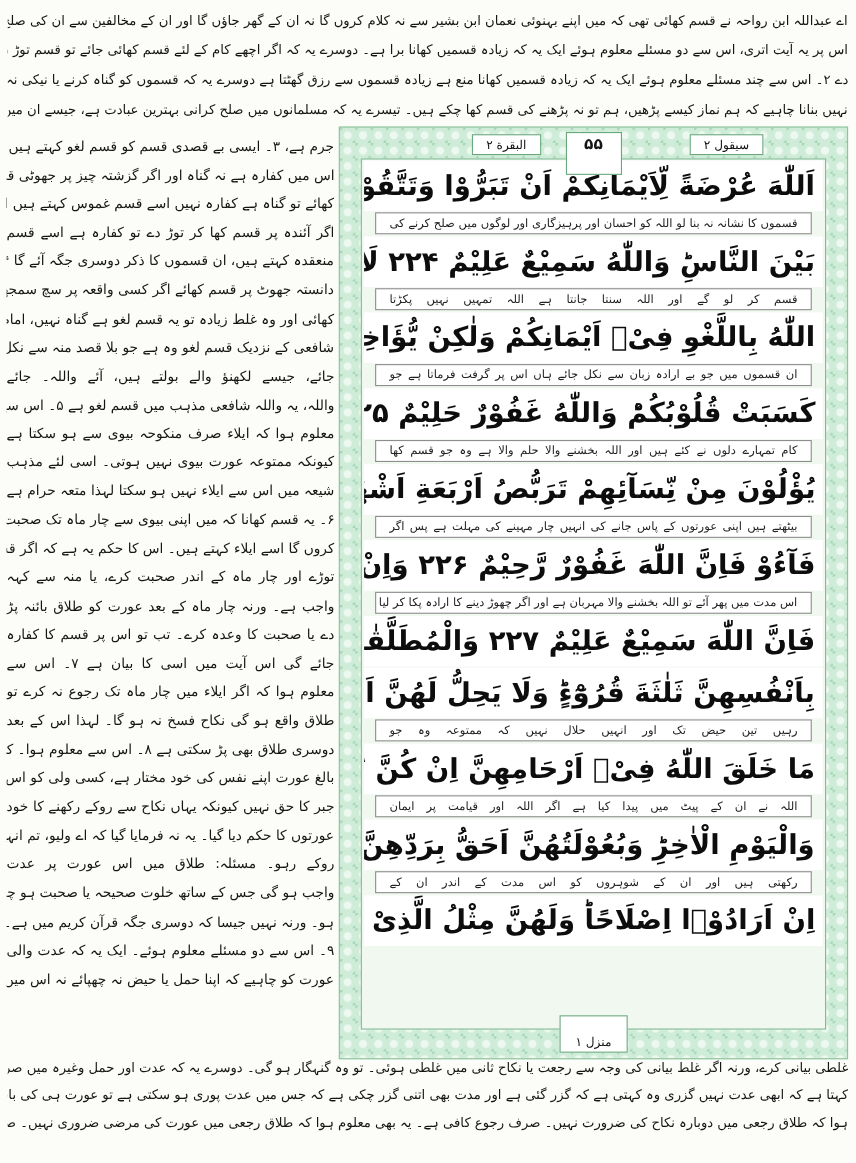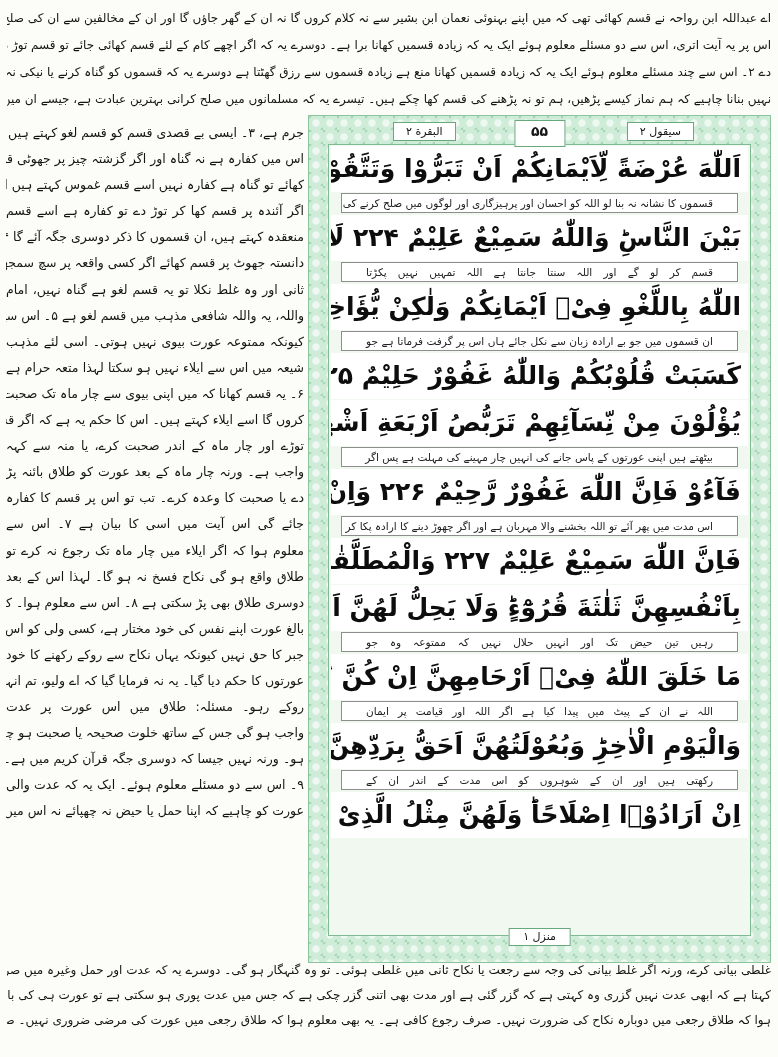--- a/index.html
+++ b/index.html
@@ -42,45 +42,45 @@
   }
   .row { background:#ffffff; direction:rtl; }
   .row.arabic {
     height:46px; margin:1px 2px; padding:0 7px;
     font-size:25px; font-weight:bold; line-height:46px;
     white-space:nowrap; overflow:hidden;
     text-align:justify; text-align-last:justify;
     color:#0d0d0d;
   }
   .row.urdu {
-    height:20px; margin:0 12px 2px; padding:0 24px;
+    height:20px; margin:0 12px 2px; padding:0 12px;
     border:1px solid #8d8d8d;
     font-size:10.5px; line-height:18px;
     white-space:nowrap; overflow:hidden;
     text-align:justify; text-align-last:justify;
     color:#222;
   }
   
   .hdr-label {
     position:absolute; top:6px; height:19px; line-height:17px;
     background:#fff; border:1px solid #69a87d;
-    font-size:11px; padding:0 12px; color:#111; white-space:nowrap;
+    font-size:11px; padding:0 12px; color:#111; white-space:nowrap;margin-left:36px;
   }
   .hdr-juz   { right:76px;text-align:center; }
   .hdr-surah { left:84px; }
   .hdr-page  {
     position:absolute; top:4px; left:50%; transform:translateX(-50%);
     background:#fff; border:1px solid #69a87d;
-    font-size:14px; font-weight:bold; padding:0 16px; height:27px; line-height:20px;
+    font-size:14px; font-weight:bold; padding:0 16px; height:39px; line-height:20px;
   }
   
   .manzil-label {
-    position:absolute; bottom:16px; left:50%; transform:translateX(-50%);
+    position:absolute; bottom:5px; left:50%; transform:translateX(-50%);
     background:#fff; border:1px solid #69a87d;
-    font-size:11px; padding:0 14px; height:18px; line-height:16px; white-space:nowrap;
+    font-size:11px; padding:16px 14px; height:18px; line-height:16px; white-space:nowrap;
   }
   
   .footer-block { position:absolute; top:958px; right:7px; left:7px; }
   .fline {
     font-size:12px; line-height:25px; height:25px;
     white-space:nowrap; overflow:hidden;
     text-align:justify; text-align-last:justify;
   }
   .fline:last-child { text-align-last:center; }
 </style>
@@ -106,26 +106,29 @@
 
     <div class="lline">کھائے تو گناہ ہے کفارہ نہیں اسے قسم غموس کہتے ہیں اور</div>
 
     <div class="lline">اگر آئندہ پر قسم کھا کر توڑ دے تو کفارہ ہے اسے قسم</div>
 
     <div class="lline">منعقدہ کہتے ہیں، ان قسموں کا ذکر دوسری جگہ آئے گا ۴۔</div>
 
 
     <div class="lline">دانستہ جھوٹ پر قسم کھائے اگر کسی واقعہ پر سچ سمجھ کر قسم</div>
 
-    <div class="lline">ثانی اور وہ غلط نکلا تو یہ قسم لغو ہے گناہ نہیں، امام</div>
-
-
+    <div class="lline">کھائی اور وہ غلط زیادہ تو یہ قسم لغو ہے گناہ نہیں، امام</div>
+
+    <div class="lline">شافعی کے نزدیک قسم لغو وہ ہے جو بلا قصد منہ سے نکل</div>
+
+    <div class="lline">جائے، جیسے لکھنؤ والے بولتے ہیں، آئے واللہ۔ جائے</div>
 
     <div class="lline">واللہ، یہ واللہ شافعی مذہب میں قسم لغو ہے ۵۔ اس سے</div>
 
+    <div class="lline">معلوم ہوا کہ ایلاء صرف منکوحہ بیوی سے ہو سکتا ہے</div>
 
 
     <div class="lline">کیونکہ ممتوعہ عورت بیوی نہیں ہوتی۔ اسی لئے مذہب</div>
 
     <div class="lline">شیعہ میں اس سے ایلاء نہیں ہو سکتا لہذا متعہ حرام ہے</div>
 
     <div class="lline">۶۔ یہ قسم کھانا کہ میں اپنی بیوی سے چار ماہ تک صحبت نہ</div>
 
     <div class="lline">کروں گا اسے ایلاء کہتے ہیں۔ اس کا حکم یہ ہے کہ اگر قسم</div>
 
@@ -188,20 +191,23 @@
       </div>
 
       <div class="row urdu">
         <span>ان قسموں میں جو بے ارادہ زبان سے نکل جائے ہاں اس پر گرفت فرماتا ہے جو</span>
       </div>
 
       <div class="row arabic">
         <span>کَسَبَتْ قُلُوْبُکُمْؕ وَاللّٰهُ غَفُوْرٌ حَلِیْمٌ ۲۲۵ لِلَّذِیْنَ</span>
       </div>
 
+      <div class="row urdu">
+        <span>کام تمہارے دلوں نے کئے ہیں اور اللہ بخشنے والا حلم والا ہے وہ جو قسم کھا</span>
+      </div>
 
       <div class="row arabic">
         <span>یُؤْلُوْنَ مِنْ نِّسَآئِهِمْ تَرَبُّصُ اَرْبَعَةِ اَشْهُرٍۚ فَاِنْ</span>
       </div>
 
       <div class="row urdu">
         <span>بیٹھتے ہیں اپنی عورتوں کے پاس جانے کی انہیں چار مہینے کی مہلت ہے پس اگر</span>
       </div>
 
       <div class="row arabic">

